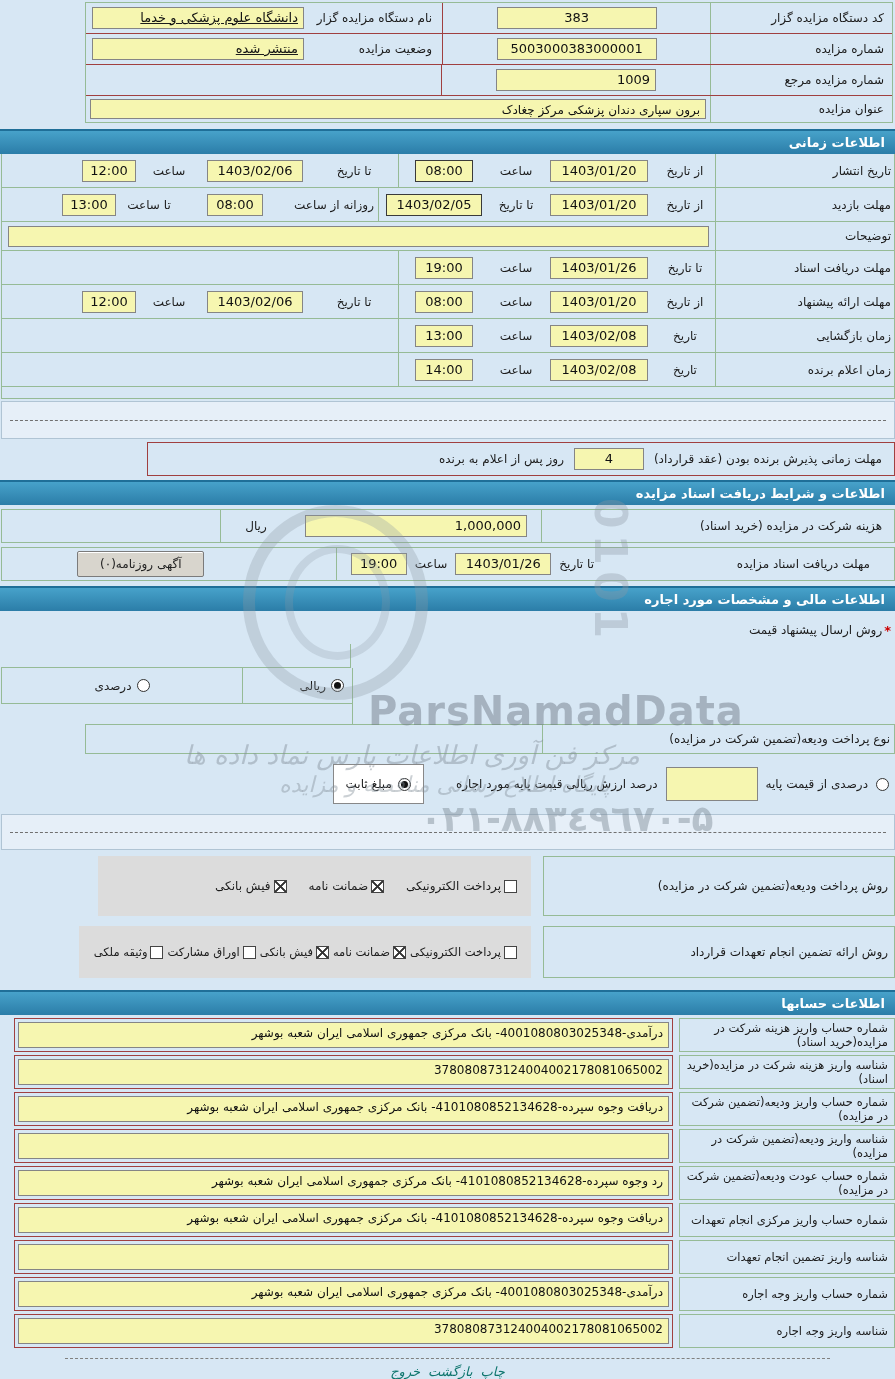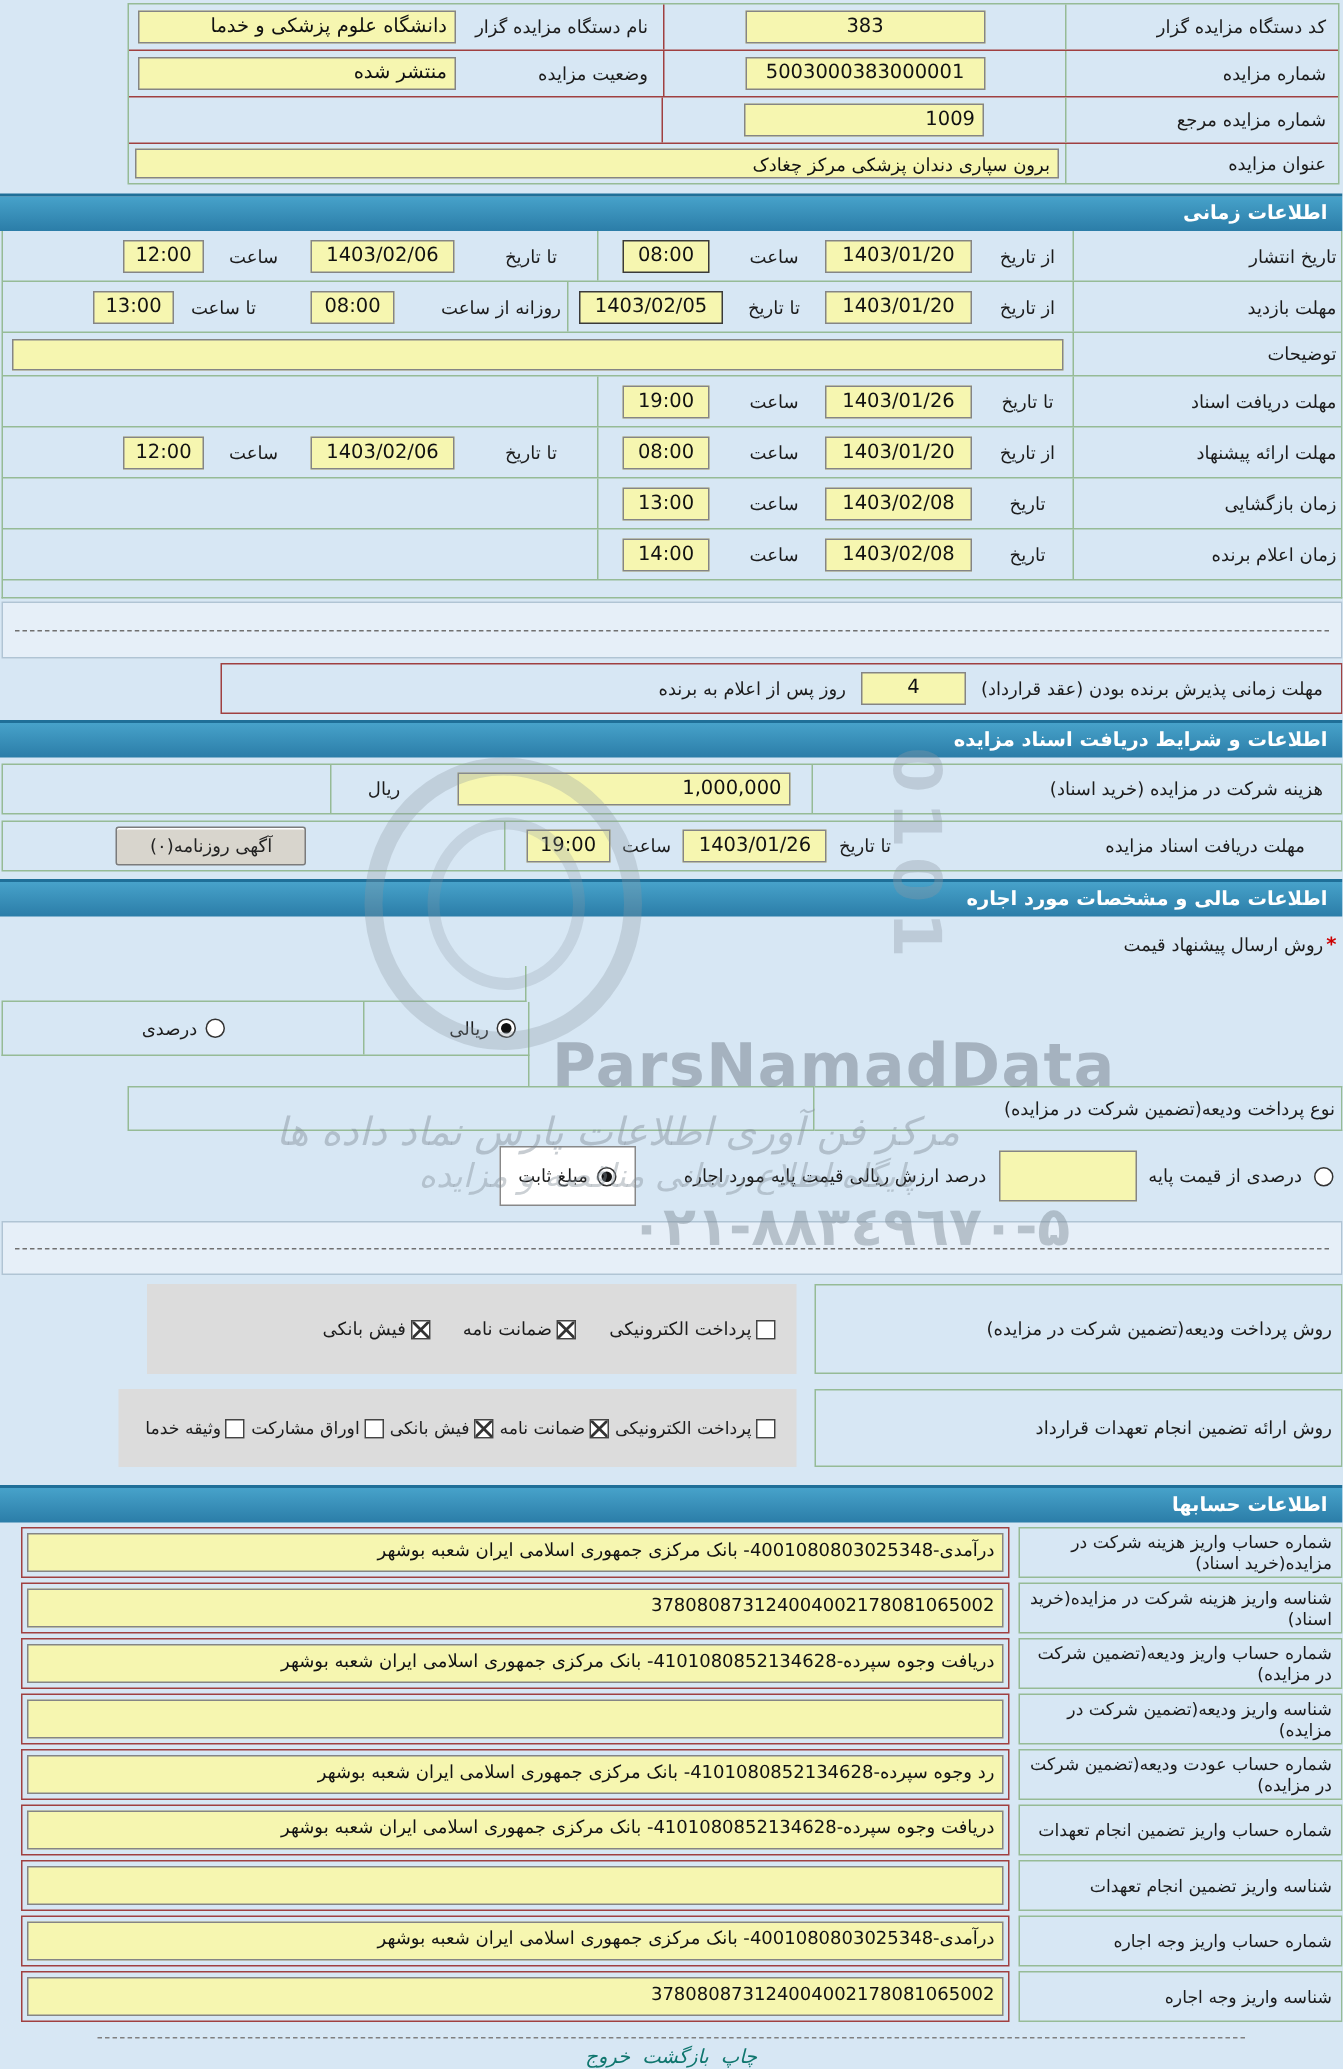--- a/index.html
+++ b/index.html
@@ -24,21 +24,21 @@
   .vline.red { background:#a04040; }
 
   
   .tt { margin:2px 2px 6px 85px; border:1px solid #96bb96; }
   .tt-row { display:flex; align-items:center; height:31px; border-bottom:1px solid #a04040; }
   .tt-row:last-child { border-bottom:none; height:26px; }
   .tt-label { width:181px; padding-right:8px; }
   .tt-zone-r { width:268px; display:flex; justify-content:center; }
   .tt-half-l { display:flex; align-items:center; flex:1; }
   .tt-label-l { width:138px; padding-right:10px; }
-  .tt-zone-l { flex:1; display:flex; padding-left:6px; }
+  .tt-zone-l { flex:1; display:flex; padding-left:6px;text-decoration:underline; }
 
   
   .sec-header {
     margin:0 0 0 0; margin-left:0;
     background:linear-gradient(180deg,#47a2ca 0%, #2b7da8 100%);
     border-top:2px solid #1f6f98;
     color:#fff; font-weight:bold; font-size:13px;
     padding:4px 10px 5px; height:25px;
   }
 
@@ -453,21 +453,21 @@
     <span class="chk-item">
       <span class="cb on"></span>
       <span class="lbl">فیش بانکی</span>
     </span>
     <span class="chk-item">
       <span class="cb"></span>
       <span class="lbl">اوراق مشارکت</span>
     </span>
     <span class="chk-item">
       <span class="cb"></span>
-      <span class="lbl">وثیقه خدما</span>
+      <span class="lbl">وثیقه ملکی</span>
     </span>
   </div>
 </div>
 
 <div class="sec-header" style="margin-top:12px">اطلاعات حسابها</div>
 
 <div class="accounts">
   <div class="acct-row">
     <div class="acct-label">
         <span class="lbl">شماره حساب واریز هزینه شرکت در مزایده(خرید اسناد)</span>
@@ -503,21 +503,21 @@
   <div class="acct-row">
     <div class="acct-label">
         <span class="lbl">شماره حساب عودت ودیعه(تضمین شرکت در مزایده)</span>
       </div>
     <div class="acct-valbox">
         <div class="inp">رد وجوه سپرده-4101080852134628- بانک مرکزی جمهوری اسلامی ایران شعبه بوشهر</div>
       </div>
   </div>
   <div class="acct-row">
     <div class="acct-label">
-        <span class="lbl">شماره حساب واریز تضمین انجام تعهدات</span>
+        <span class="lbl">شماره حساب واریز مرکزی انجام تعهدات</span>
       </div>
     <div class="acct-valbox">
         <div class="inp">دریافت وجوه سپرده-4101080852134628- بانک مرکزی جمهوری اسلامی ایران شعبه بوشهر</div>
       </div>
   </div>
   <div class="acct-row">
     <div class="acct-label">
         <span class="lbl">شناسه واریز تضمین انجام تعهدات</span>
       </div>
     <div class="acct-valbox">

